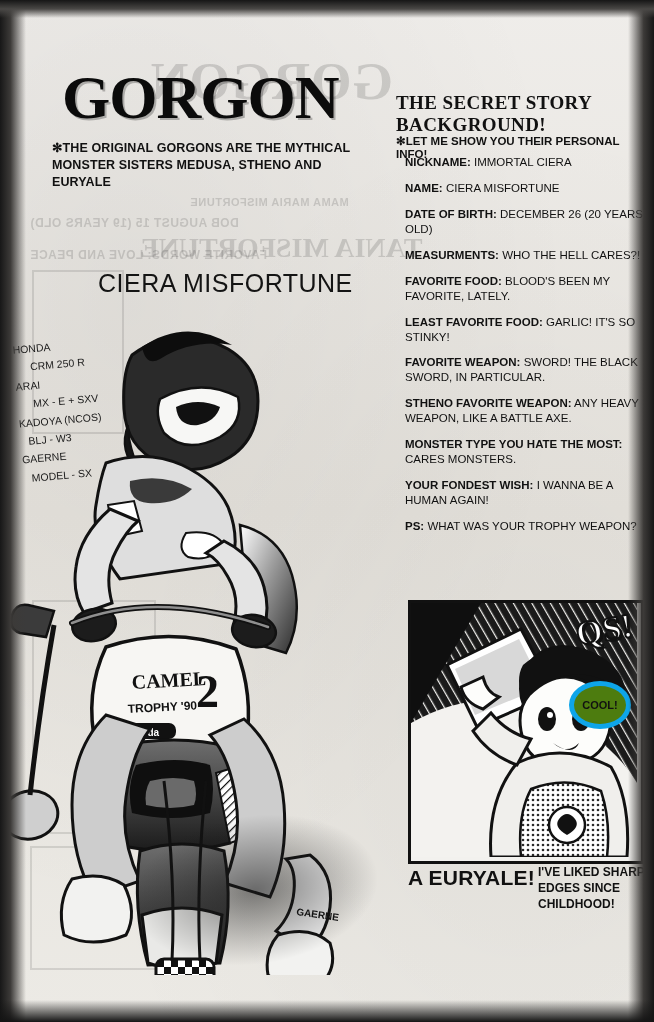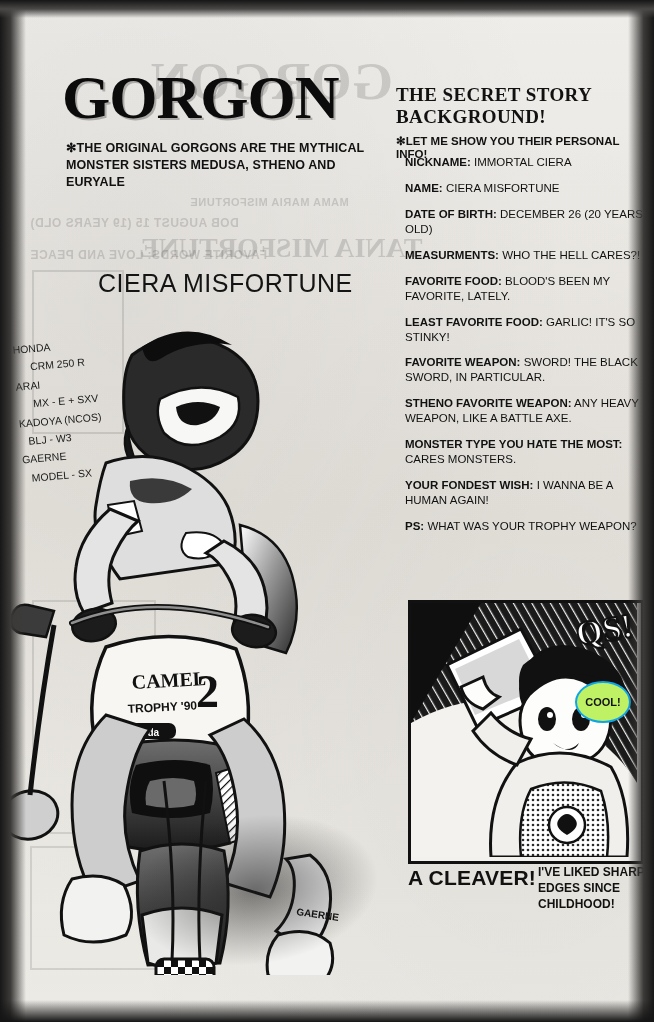--- a/index.html
+++ b/index.html
@@ -68,32 +68,32 @@
     font-family: "Liberation Serif", serif;
     font-weight: 700;
     font-size: 62px;
     letter-spacing: -1px;
     line-height: 0.95;
     color: #0b0b0b;
     text-shadow: 2px 2px 0 rgba(0,0,0,0.25);
   }
   .tagline {
     position: absolute;
-    left: 66px;
+    left: 52px;
     top: 140px;
     width: 305px;
     font-size: 12.5px;
     font-weight: 700;
     line-height: 1.35;
     letter-spacing: 0.1px;
   }
   .secret-head {
     position: absolute;
     left: 396px;
-    top: 84px;
+    top: 92px;
     width: 250px;
     font-family: "Liberation Serif", serif;
     font-weight: 700;
     font-size: 19px;
     line-height: 1.15;
     letter-spacing: 0.4px;
   }
   .personal-intro {
     position: absolute;
     left: 396px;
@@ -197,22 +197,22 @@
   .sfx {
     position: absolute;
     font-family: "Liberation Serif", serif;
     font-weight: 700;
     color: #fff;
     -webkit-text-stroke: 2px #111;
     text-shadow: 2px 2px 0 #111;
   }
   .bubble {
     position: absolute;
-    background: #bef264;
-    border: 2px solid #0ea5e9;
+    background: #4d7c0f;
+    border: 5px solid #0ea5e9;
     border-radius: 50%;
     display: flex;
     align-items: center;
     justify-content: center;
     font-size: 11px;
     font-weight: 700;
   }
 </style>
 </head>
 <body>
@@ -380,20 +380,20 @@
 
       <path d="M106 162 q-28 -10 -44 -34 l18 -18 q16 20 40 26z" fill="#f0efec" stroke="#111" stroke-width="3"></path>
       <path d="M72 106 q-18 -6 -22 -22 l22 -10 q4 16 16 20z" fill="#fdfdfb" stroke="#111" stroke-width="3"></path>
 
       </svg><span></span>
     
     <div class="sfx" style="right:8px; top:8px; font-size:34px; transform:rotate(-10deg);">QS!</div>
     <div class="bubble" style="right:10px; top:78px; width:52px; height:38px;">COOL!</div>
   </div>
 
-  <div class="cleaver-caption">A CLEAVER!</div>
+  <div class="cleaver-caption">A EURYALE!</div>
   <div class="cleaver-side">I'VE LIKED SHARP EDGES SINCE CHILDHOOD!</div>
 
   <div class="edge-dark edge-left"></div>
   <div class="edge-dark edge-right"></div>
   <div class="edge-top"></div>
   <div class="edge-bottom"></div>
 </div>
 
 </body></html>

